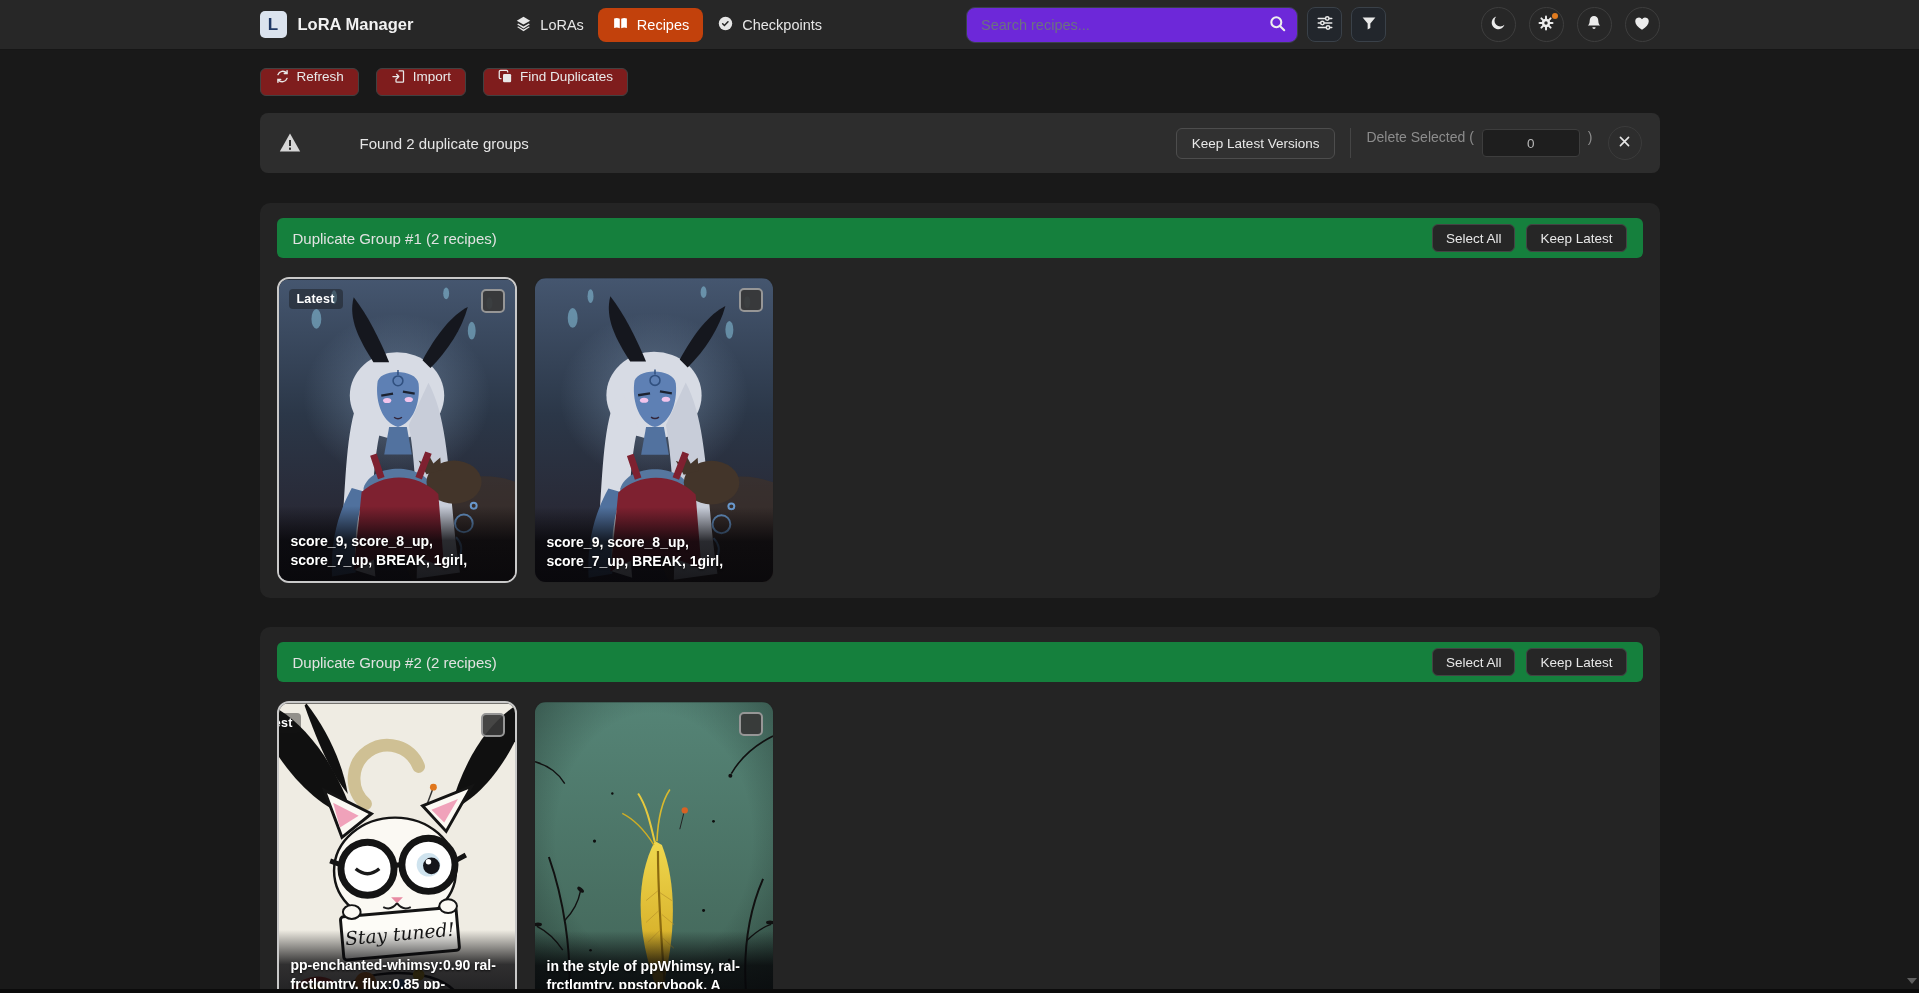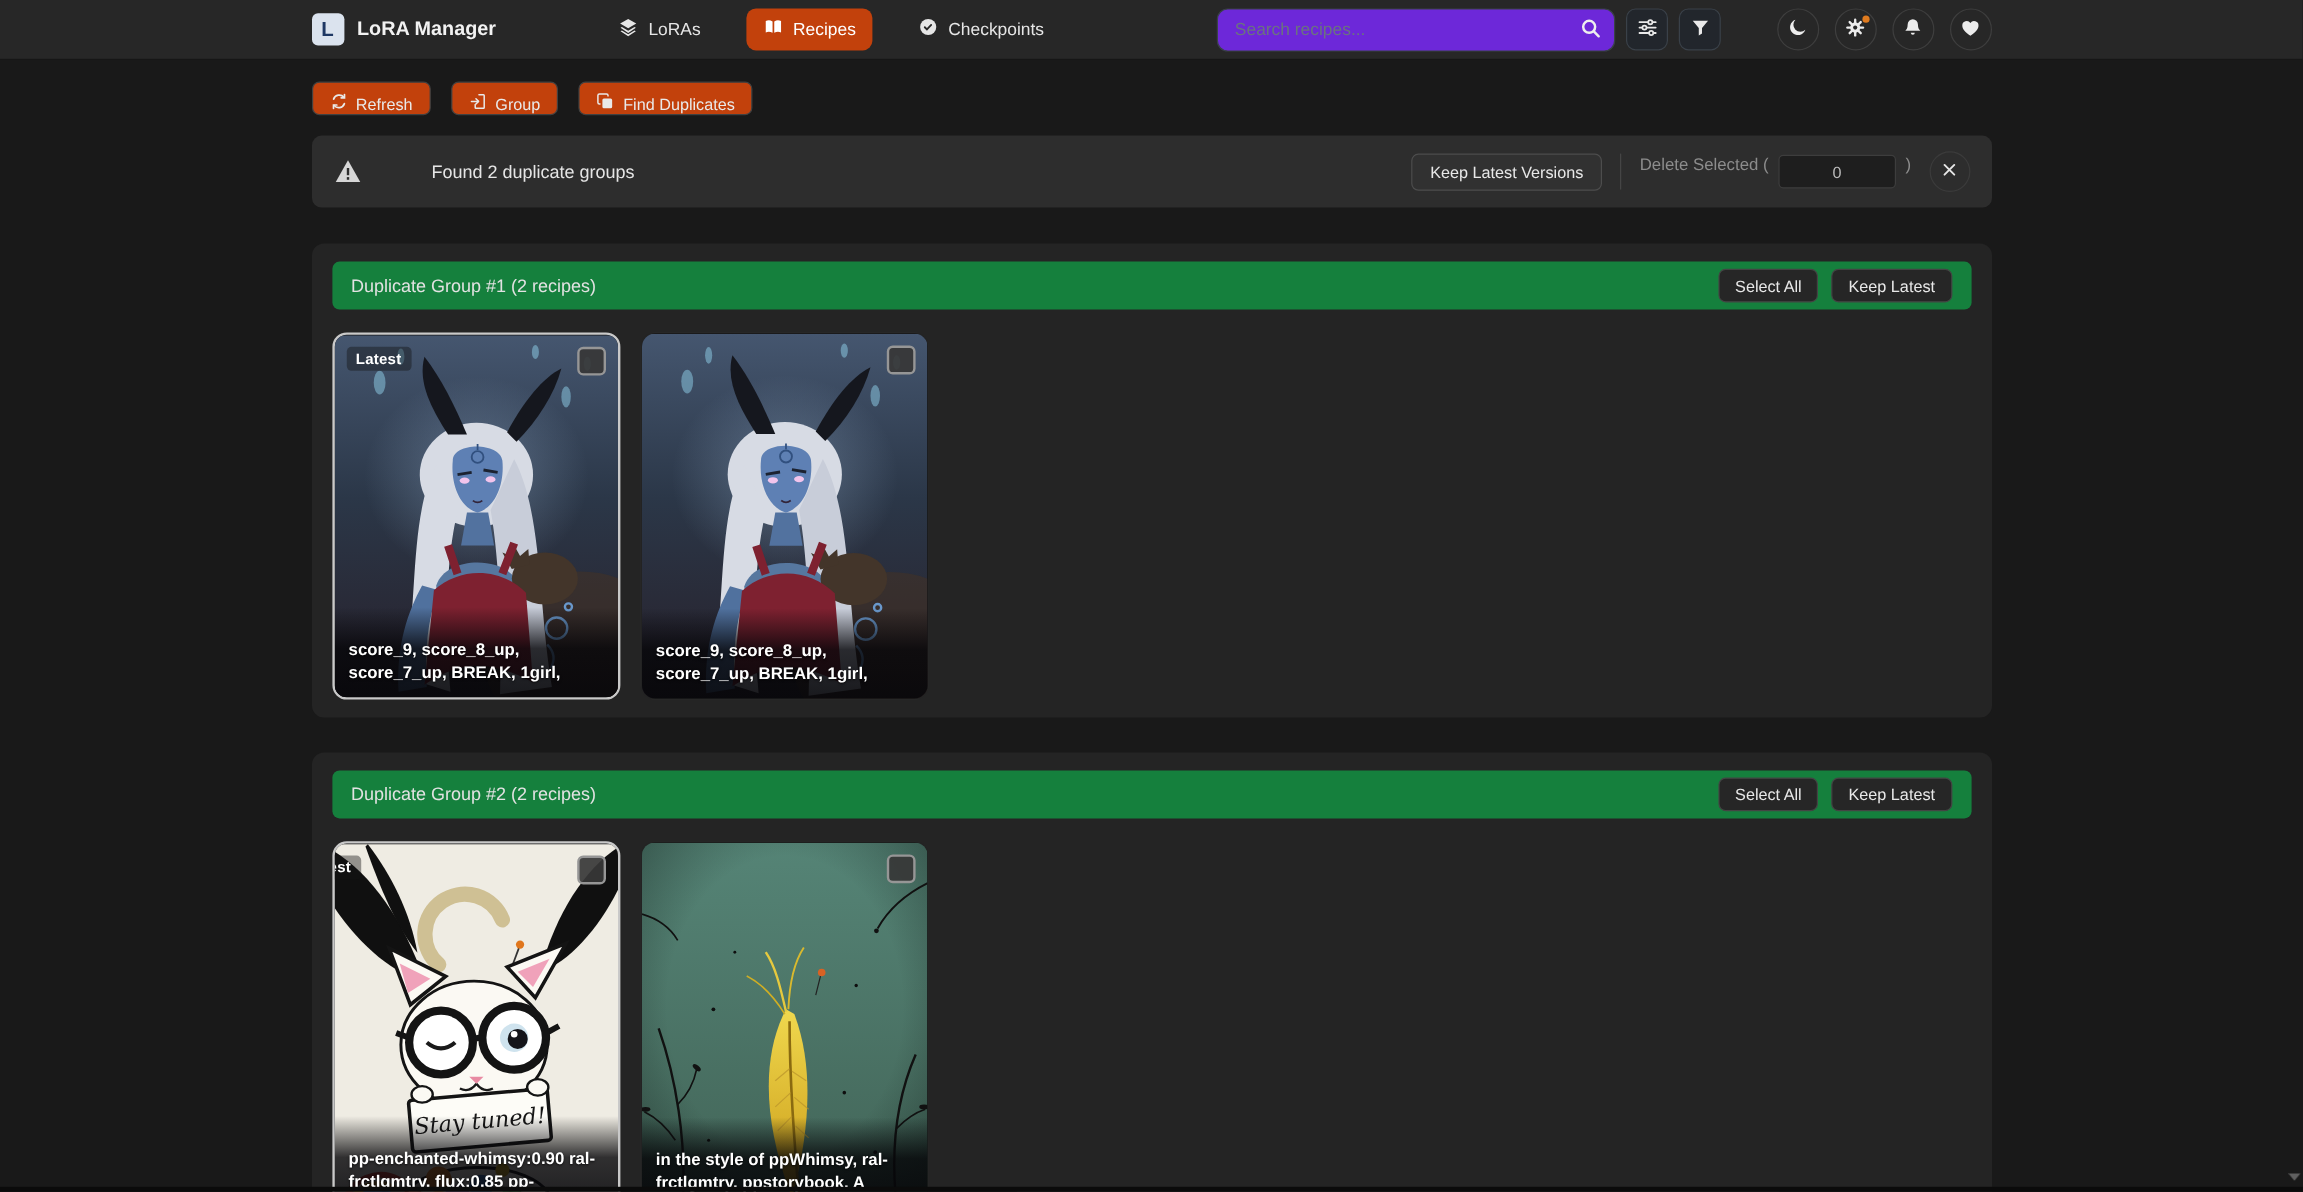--- a/index.html
+++ b/index.html
@@ -13,21 +13,21 @@
   .container { width:1400px; margin:0 auto; }
 
   
   .navbar { height:50px; background:#272727; border-bottom:1px solid #161616; }
   .navbar .container { display:flex; align-items:center; height:100%; }
   .brand { display:flex; align-items:center; }
   .logo { width:27px; height:27px; border-radius:5px; background:#dbe3ee; color:#1f3864;
           font-weight:bold; font-size:17px; display:flex; align-items:center; justify-content:center; }
   .brand-title { margin-left:11px; font-weight:bold; font-size:16.5px; color:#f2f2f2; }
 
-  .tabs { display:flex; gap:24px; margin-left:88px; }
+  .tabs { display:flex; gap:0; margin-left:88px; }
   .tab { display:flex; align-items:center; gap:8px; padding:7px 14px; border-radius:8px;
          font-size:14.5px; color:#e6e6e6; cursor:pointer; }
   .tab.active { background:#c2410c; color:#fff; }
   .tab svg { width:17px; height:17px; }
 
   .search-wrap { position:relative; margin-left:130px; width:332px; }
   .search-input { width:100%; height:36px; background:#6d28d9; border:1px solid #3a4149;
                   border-radius:9px; color:#ddd; font-size:14.5px; padding:0 42px 0 14px;
                   font-family:"Liberation Sans", sans-serif; }
   .search-input::placeholder { color:#6b7280; }
@@ -39,22 +39,22 @@
   .sq-btn svg { width:18px; height:18px; }
 
   .nav-icons { margin-left:auto; display:flex; gap:13px; }
   .circle-btn { width:35px; height:35px; border-radius:50%; border:1px solid #3e3e3e; background:transparent;
                 color:#ececec; display:flex; align-items:center; justify-content:center; cursor:pointer; position:relative; }
   .circle-btn svg { width:18px; height:18px; }
   .gear-dot { position:absolute; top:5px; right:5px; width:6px; height:6px; border-radius:50%; background:#e07b1f; }
 
   
   .toolbar { display:flex; gap:17px; margin-top:18px; }
-  .tool-btn { display:flex; align-items:flex-end; gap:7px; height:28px; padding:0 14px;
-              background:#c2410c; border:1px solid #414141; border-radius:6px; color:#e9e9e9;
+  .tool-btn { display:flex; align-items:flex-start; gap:7px; height:28px; padding:0 14px;
+              background:#7f1d1d; border:1px solid #414141; border-radius:6px; color:#e9e9e9;
               font-size:13.5px; cursor:pointer; font-family:"Liberation Sans", sans-serif; }
   .tool-btn svg { width:15px; height:15px; }
 
   
   .alert { margin-top:17px; height:60px; background:#2d2d2d; border-radius:8px;
            display:flex; align-items:center; padding:0 18px; }
   .alert-icon { width:24px; height:24px; }
   .alert-msg { margin-left:14px; font-size:15px; color:#e5e5e5;padding-left:44px; }
   .alert-right { margin-left:auto; display:flex; align-items:center; gap:15px; }
   .keep-latest-versions-btn { height:31px; padding:0 15px; background:#313131; border:1px solid #4d4d4d;
@@ -378,21 +378,21 @@
       <span>Refresh</span>
     </button>
     <button class="tool-btn">
       <span>
         <svg viewBox="0 0 24 24" stroke="currentColor" stroke-width="2" fill="none" stroke-linecap="round" stroke-linejoin="round">
           <path d="M13 3h6a1 1 0 0 1 1 1v16a1 1 0 0 1-1 1H9a1 1 0 0 1-1-1v-4"></path>
           <path d="M3 12h9"></path>
             <path d="M9 8.5 12.5 12 9 15.5"></path>
         </svg>
       </span>
-      <span>Group</span>
+      <span>Import</span>
     </button>
     <button class="tool-btn">
       <span>
         <svg viewBox="0 0 24 24">
             <rect x="8" y="8" width="13" height="13" rx="2" fill="currentColor"></rect>
             <path d="M5.5 15.5H4a2 2 0 0 1-2-2V4a2 2 0 0 1 2-2h9.5a2 2 0 0 1 2 2v1.5" stroke="currentColor" stroke-width="2" fill="none"></path>
           </svg>
       </span>
       <span>Find Duplicates</span>
     </button>

